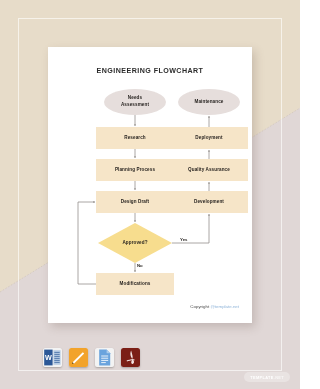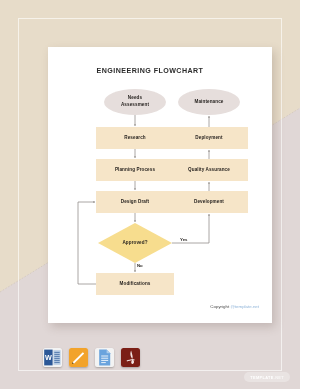--- a/index.html
+++ b/index.html
@@ -36,21 +36,21 @@
   .frame {
     position: absolute;
     left: 18px; top: 18px;
     width: 264px; height: 353px;
     border: 1px solid rgba(255,255,255,0.62);
   }
   
   .page {
     position: absolute;
     left: 48px; top: 47px;
-    width: 224px; height: 276px;
+    width: 204px; height: 276px;
     background: #ffffff;
     box-shadow: 3px 4px 9px rgba(90,70,60,0.22);
   }
   .page-title {
     position: absolute;
     left: 0; top: 20px; width: 204px;
     text-align: center;
     font-size: 7.1px;
     font-weight: bold;
     letter-spacing: 0.45px;

